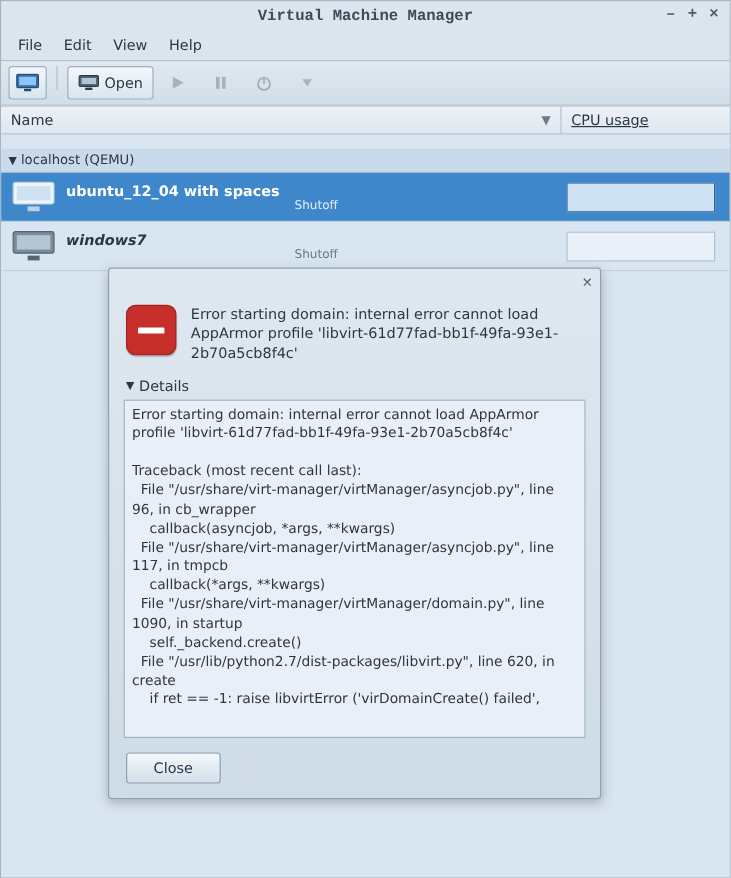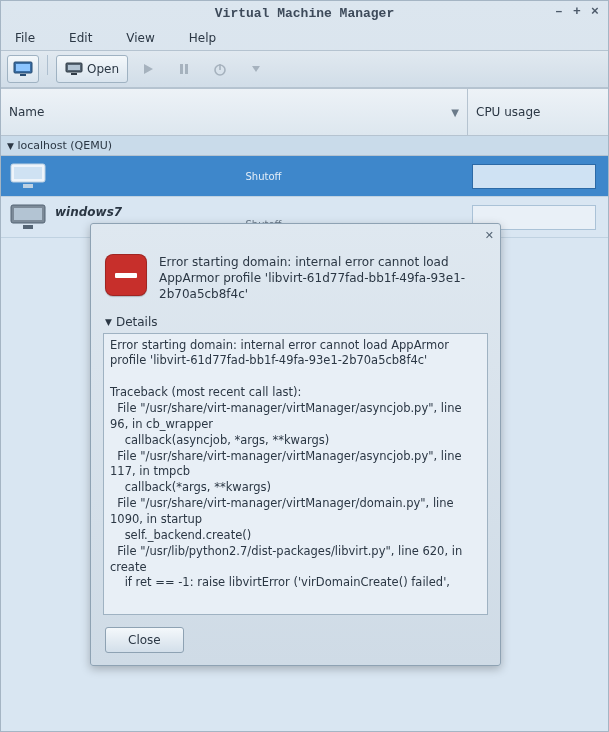--- a/index.html
+++ b/index.html
@@ -34,21 +34,21 @@
       position: absolute;
       right: 6px;
       top: 4px;
       display: flex;
       gap: 4px;
       color: #4d5a6a;
     }
     .tbtn { width: 14px; height: 14px; text-align: center; line-height:14px; cursor: pointer;}
     .menubar {
       display: flex;
-      gap: 18px;
+      gap: 2px;
       padding: 3px 6px;
       color: #2b3744;
       font-size: 12px;
     }
     .menubar .menu-item { padding: 2px 8px; cursor:pointer; }
     .toolbar {
       display: flex;
       align-items: flex-start;
       gap: 4px;
       padding: 4px 6px;
@@ -80,28 +80,29 @@
       flex-direction: column;
     }
     .list-header {
       display: flex;
       background: linear-gradient(#edf2f7,#dde7ef);
       border-bottom: 1px solid #b5c3d0;
       font-size: 12px;
       color: #2b3744;
     }
     .col-name { flex:1; padding: 4px 8px; border-right:1px solid #b5c3d0; display:flex; justify-content:space-between; align-items:center;}
-    .col-cpu { width: 140px; padding: 16px 8px; }
+    .col-cpu { width: 140px; padding: 4px 8px; text-decoration: underline; }
     .connection-row {
       background: #c9dbea;
       padding: 3px 6px;
       font-size: 11px;
       color: #2b3744;
       border-bottom:1px solid #b5c3d0;
       cursor:pointer;
+      margin-top:12px;
     }
     .vm-row {
       display: flex;
       align-items: center;
       padding: 6px 8px;
       border-bottom: 1px solid #c0d2e1;
       cursor:pointer;
     }
     .vm-row.selected { background: #3e87cb; color: #fff; }
     .vm-row .monitor-icon { width:38px; height:28px; margin-right: 8px; }
@@ -254,20 +255,21 @@
       <span>localhost (QEMU)</span>
     </div>
 
     <div class="vm-row selected">
       <svg class="monitor-icon" width="38" height="28">
           <rect x="2" y="2" width="34" height="18" rx="2" fill="#eef4fa" stroke="#bcd1e3"></rect>
           <rect x="5" y="5" width="28" height="12" fill="#cfe2f3"></rect>
           <rect x="14" y="22" width="10" height="4" fill="#bcd1e3"></rect>
         </svg>
       <div class="vm-meta">
+        <div class="vm-name">ubuntu_12_04 with spaces</div>
         <div class="vm-status">Shutoff</div>
       </div>
       <div class="cpu-cell"></div>
     </div>
 
     <div class="vm-row">
       <svg class="monitor-icon" width="38" height="28">
           <rect x="2" y="2" width="34" height="18" rx="2" fill="#7c8a98" stroke="#556575"></rect>
           <rect x="5" y="5" width="28" height="12" fill="#b3c4d3"></rect>
           <rect x="14" y="22" width="10" height="4" fill="#556575"></rect>

